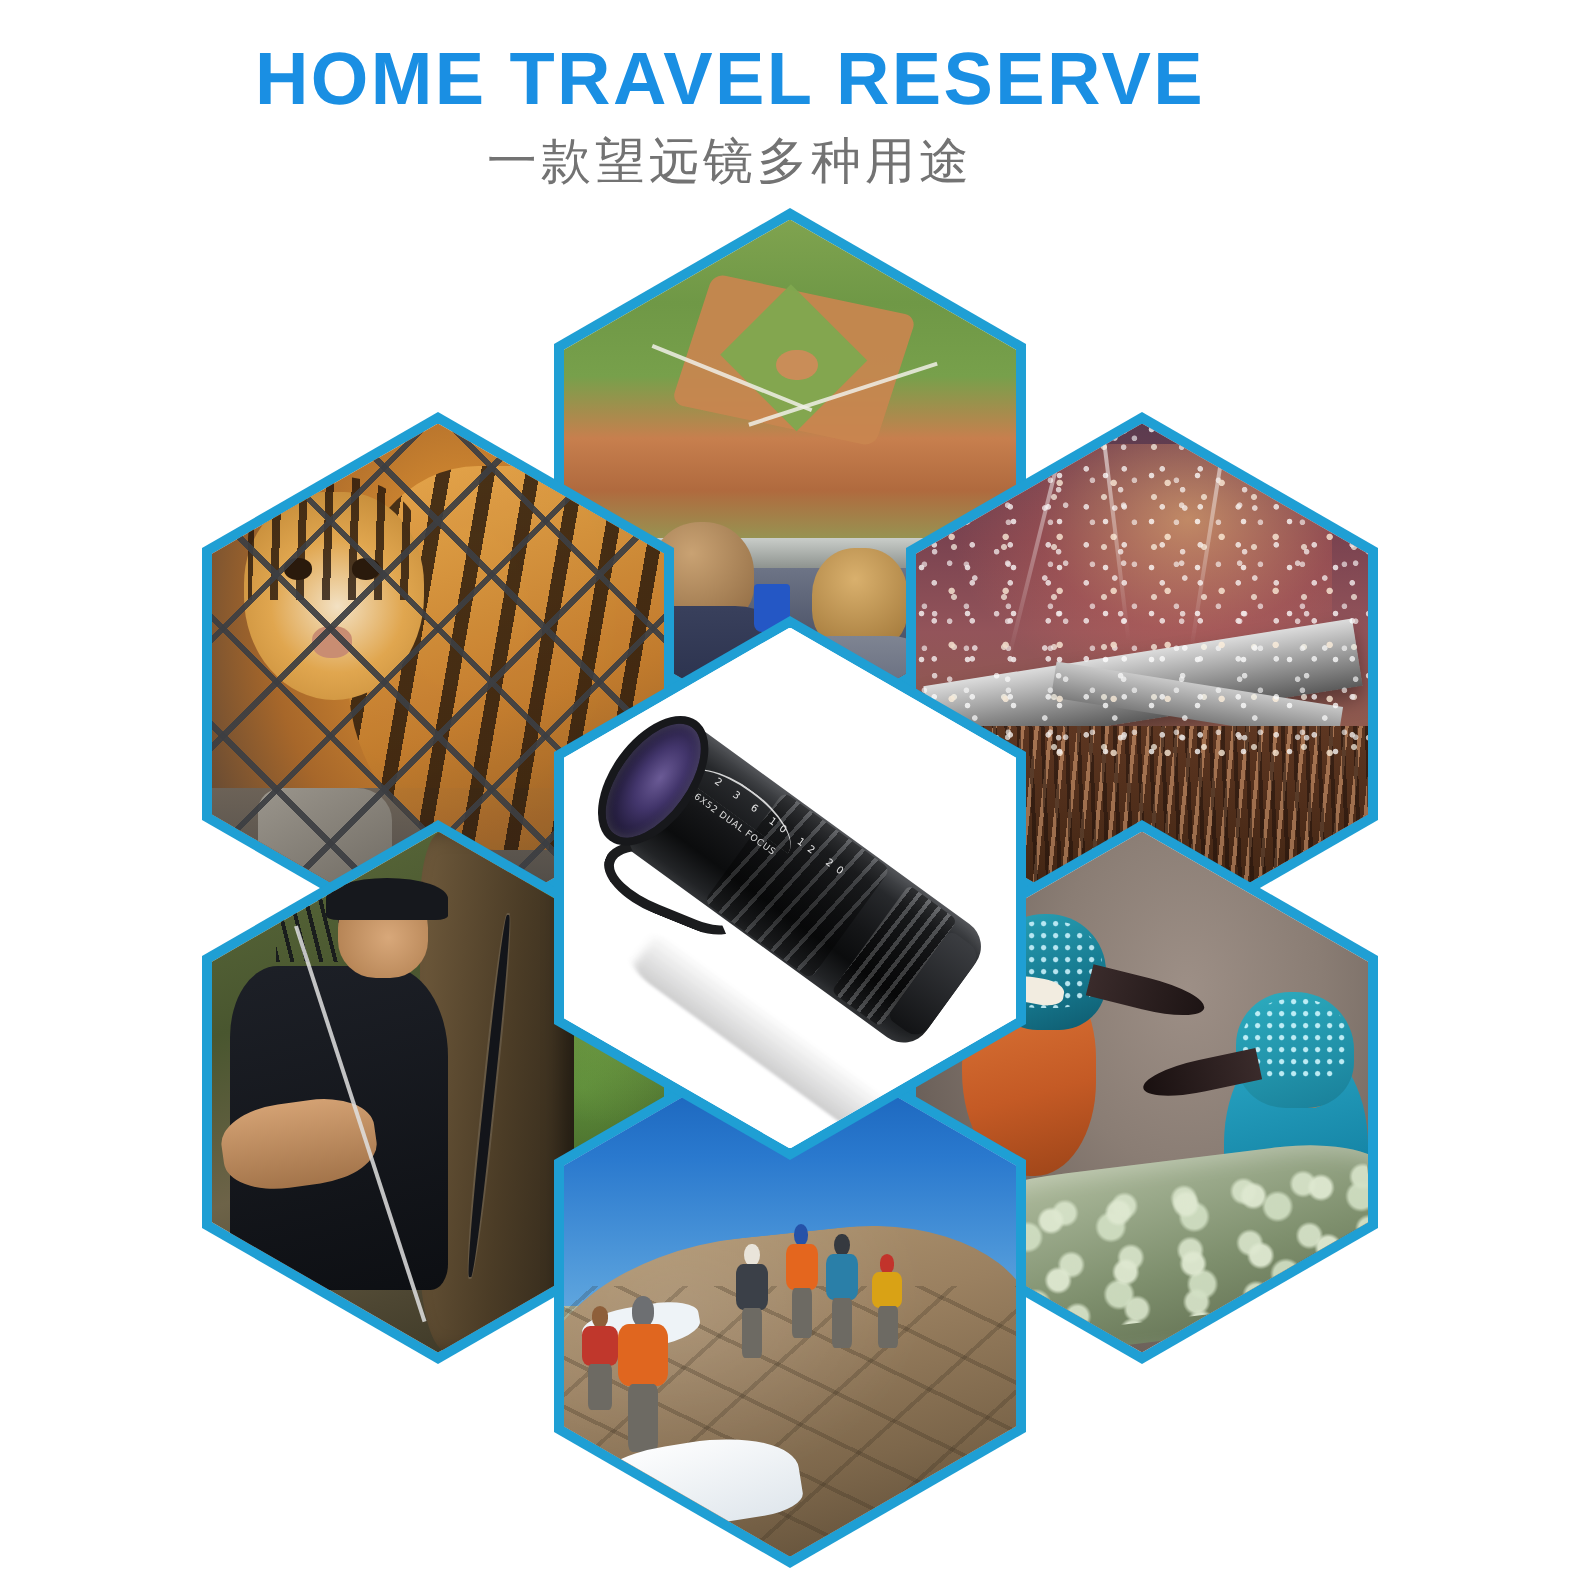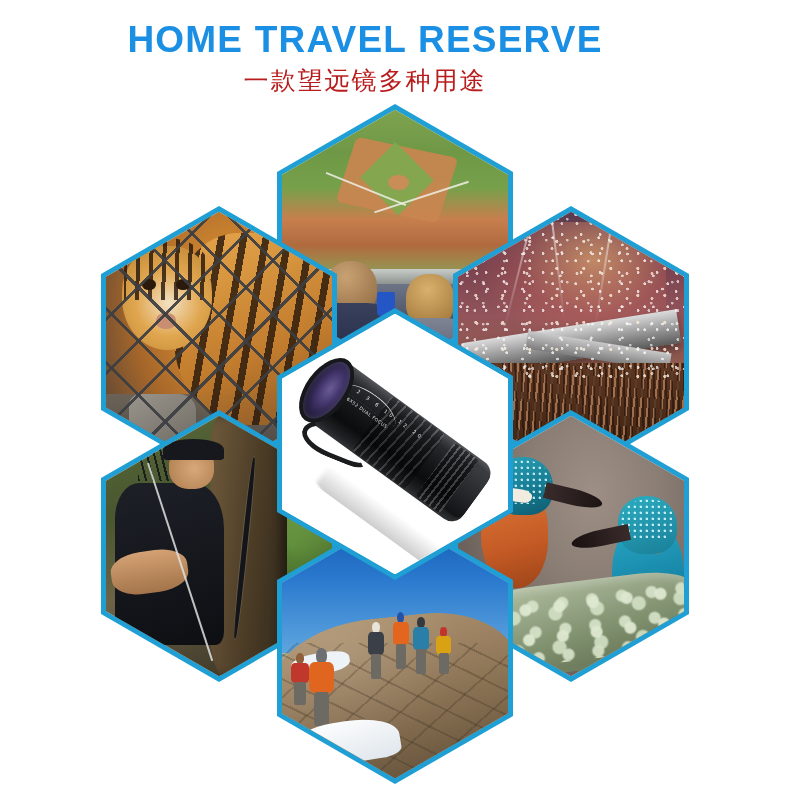--- a/index.html
+++ b/index.html
@@ -672,21 +672,21 @@
     white-space: nowrap;
   }
 </style>
 </head>
 <body>
 
 <div id="page">
 
   <div class="header">
     <h1 class="title" style="color: rgb(26, 143, 227);">HOME TRAVEL RESERVE</h1>
-    <p class="subtitle" style="color: #b91c1c;">一款望远镜多种用途</p>
+    <p class="subtitle" style="color: #737373;">一款望远镜多种用途</p>
   </div>
 
   <div class="honeycomb">
 
     <div class="hex hex-baseball" style="background: rgb(31, 159, 212);">
       <div class="inner">
         <div class="art art-baseball">
           <div class="bb-infield"></div>
           <div class="bb-diamond"></div>
           <div class="bb-mound"></div>

